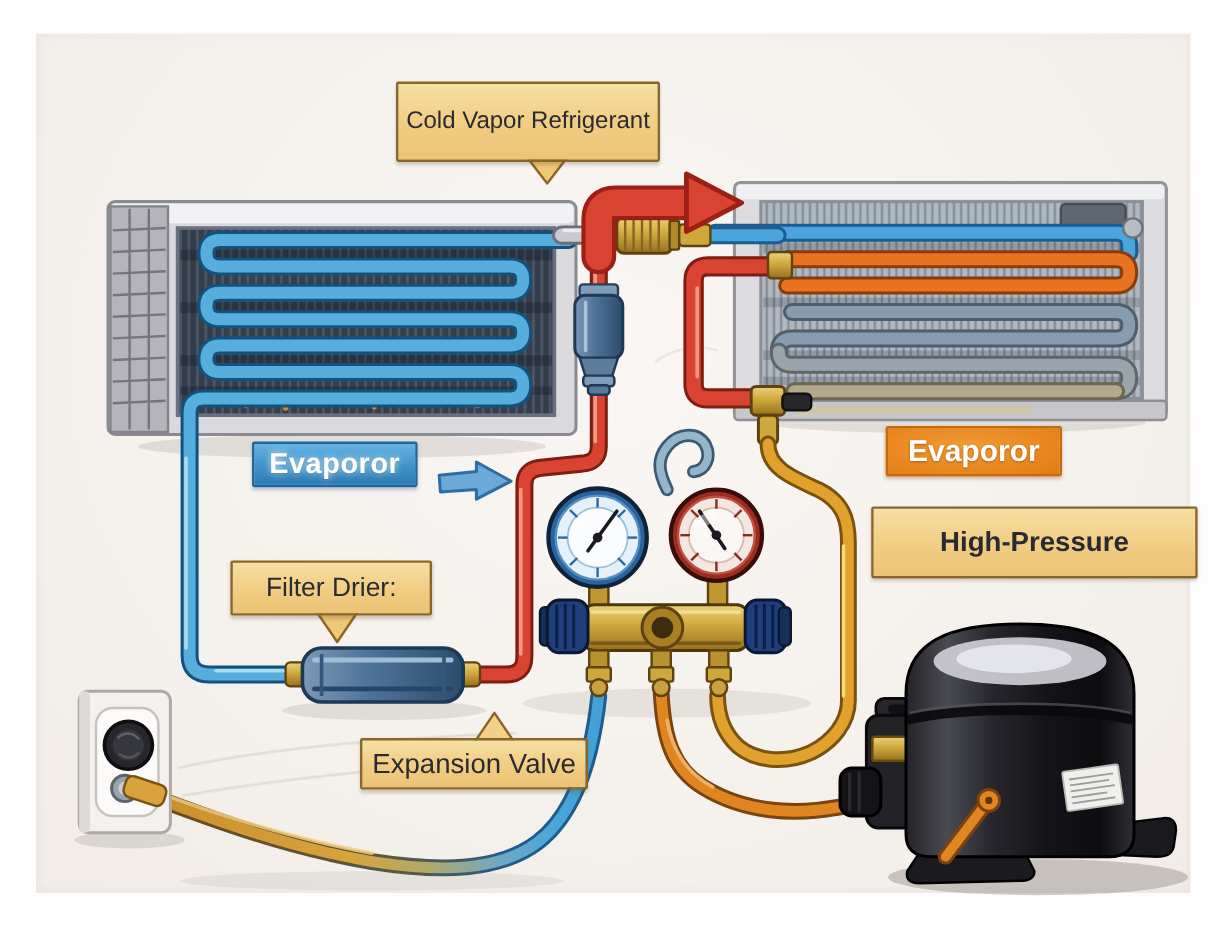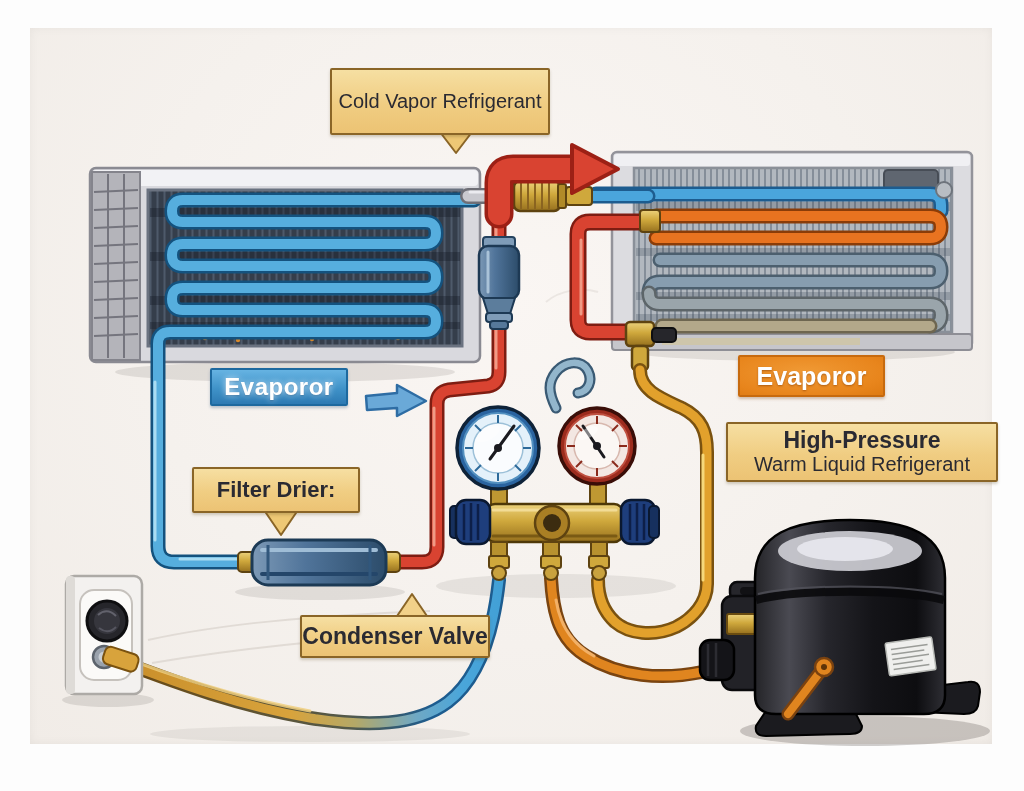--- a/index.html
+++ b/index.html
@@ -9,21 +9,21 @@
           background:radial-gradient(ellipse at 50% 38%, #faf6f3 0%, #f5f1ed 55%, #f1ece7 100%);
           box-shadow:inset 0 0 10px rgba(0,0,0,.05);}
   svg.art{position:absolute;left:0;top:0;width:1024px;height:791px;}
   .tag{position:absolute;display:flex;flex-direction:column;align-items:center;justify-content:center;
        text-align:center;box-sizing:border-box;}
   .tan{background:linear-gradient(180deg,#f6dfa2 0%,#f0cd82 55%,#ecc374 100%);
        border:2px solid #8a6527;border-radius:2px;color:#2a2a32;
        box-shadow:0 2px 3px rgba(90,70,30,.25);}
   .tan .l1{font-size:23px;font-weight:700;line-height:1.12;}
   .tan .l2{font-size:20px;font-weight:500;line-height:1.15;}
-  .tan .single{font-size:22px;font-weight:700;}
+  .tan .single{font-size:22px;font-weight:400;}
   .blue-tag{background:linear-gradient(180deg,#66b3e2 0%,#3f92c8 55%,#2d7ab3 100%);
        border:2px solid #1d699f;border-radius:2px;color:#fff;font-size:24px;font-weight:700;
        letter-spacing:.5px;text-shadow:0 0 6px rgba(220,240,255,.9),0 1px 2px rgba(0,40,80,.4);
        box-shadow:0 2px 3px rgba(40,80,120,.3);}
   .orange-tag{background:radial-gradient(ellipse at 45% 40%, #f09a35 0%, #e8851c 70%, #de7a12 100%);
        border:2px solid #c76a0e;border-radius:2px;color:#fff;font-size:25px;font-weight:700;
        text-shadow:0 1px 2px rgba(120,50,0,.5);box-shadow:0 2px 3px rgba(120,60,10,.3);}
 </style>
 </head>
 <body>
@@ -404,23 +404,22 @@
   <div class="tag blue-tag" style="left:210px;top:368px;width:138px;height:38px;">
     <span>Evaporor</span>
   </div>
 
   <div class="tag orange-tag" style="left:738px;top:355px;width:147px;height:42px;">
     <span>Evaporor</span>
   </div>
 
   <div class="tag tan" style="left:726px;top:422px;width:272px;height:60px;">
     <span class="l1">High-Pressure</span>
-    <span class="l2">Warm Liquid Refrigerant</span>
   </div>
 
   <div class="tag tan" style="left:192px;top:467px;width:168px;height:46px;">
     <span class="single">Filter Drier:</span>
   </div>
 
   <div class="tag tan" style="left:300px;top:615px;width:190px;height:43px;">
-    <span class="single" style="font-size:23px;">Condenser Valve</span>
+    <span class="single" style="font-size:23px;">Expansion Valve</span>
   </div>
 </div>
 
 </body></html>

